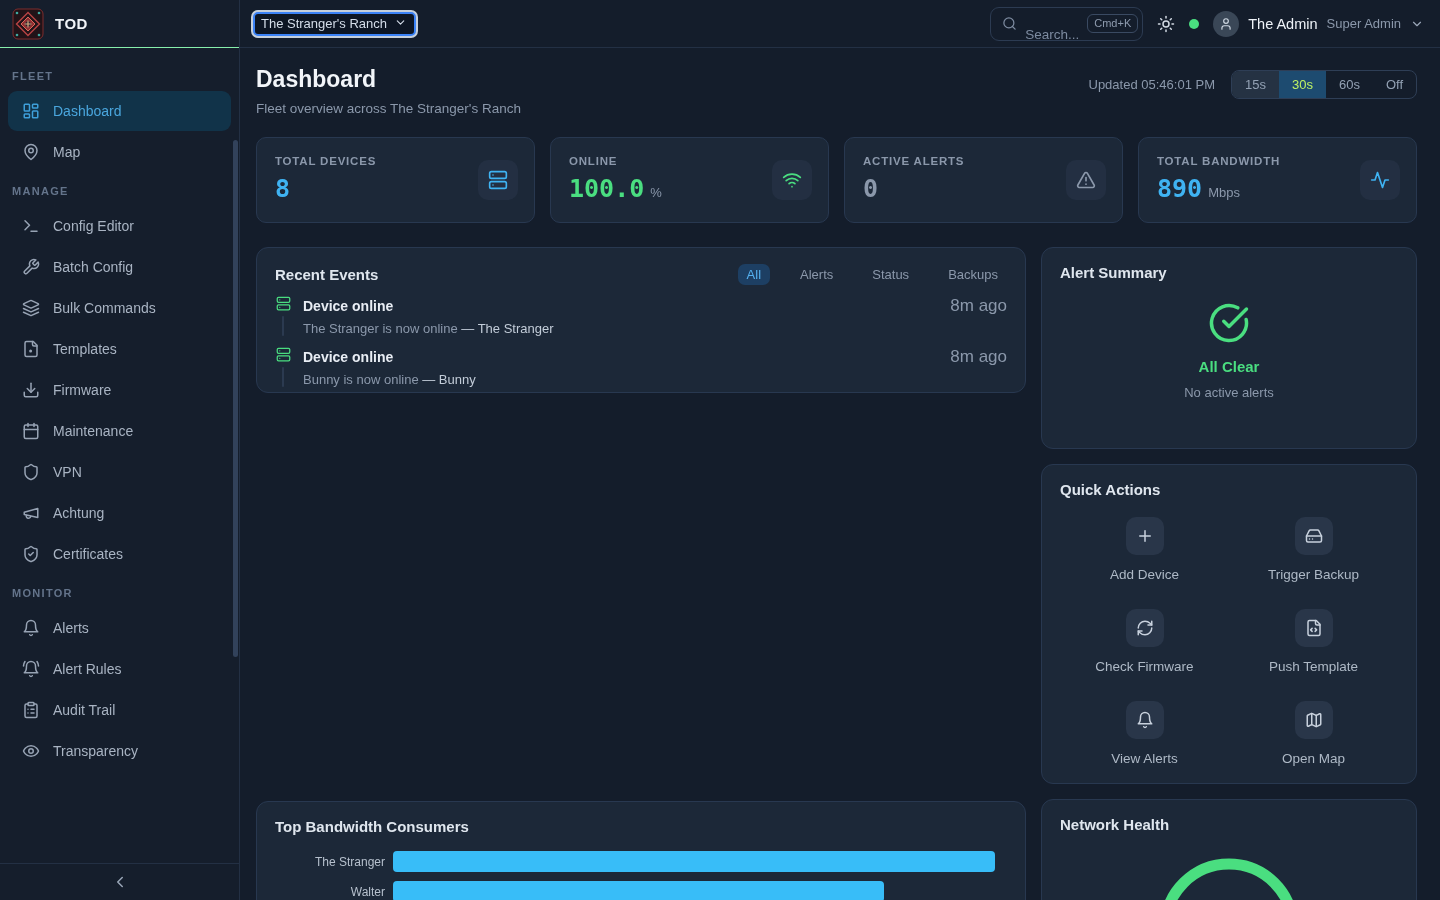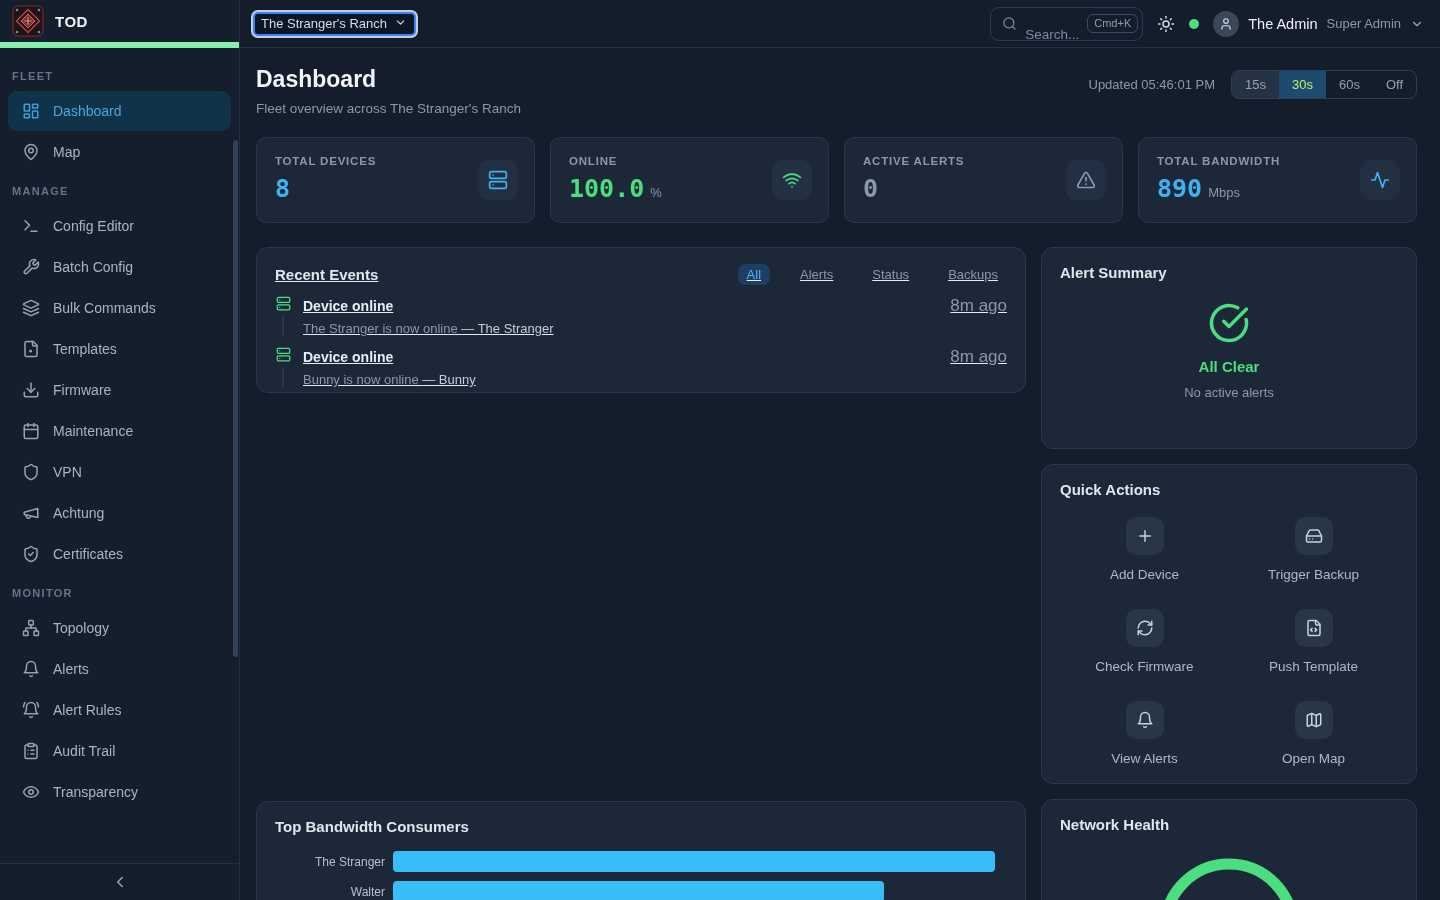--- a/index.html
+++ b/index.html
@@ -8,21 +8,21 @@
     background:#141d2b; color:#e7ecf3;
     font-family:"Liberation Sans", sans-serif;
     display:flex; font-size:14px;
   }
   .icon svg { display:block; }
   
   .sidebar {
     width:240px; min-width:240px; height:100%; background:#151e2c;
     border-right:1px solid #233044; display:flex; flex-direction:column; position:relative;
   }
-  .logo-row { height:48px; display:flex; align-items:center; gap:11px; padding:0 12px; border-bottom:6px solid #86efac; }
+  .logo-row { height:48px; display:flex; align-items:center; gap:11px; padding:0 12px; border-bottom:1px solid #86efac; }
   .logo-text { font-weight:bold; font-size:15px; letter-spacing:.5px; color:#f1f4f8; }
   .nav { flex:1; padding:10px 8px 0 8px; overflow:hidden; }
   .sec-label { color:#64748b; font-size:11px; letter-spacing:1.3px; font-weight:bold; padding:12px 6px 9px 4px; }
   .nav-item {
     display:flex; align-items:center; gap:13px; padding:11px 14px; border-radius:9px;
     color:#a9b4c3; font-size:14px; cursor:pointer; margin-bottom:1px;
   }
   .nav-item .icon { color:#97a3b4; }
   .nav-item.active { background:#113349; color:#4aa6dd; }
   .nav-item.active .icon { color:#3e9fd9; }
@@ -64,21 +64,21 @@
   .stat-card { position:relative; background:#1c2838; border:1px solid #283850; border-radius:10px; height:86px; padding:17px 18px; }
   .stat-label { font-size:11.5px; letter-spacing:.8px; color:#8b98ab; font-weight:bold; }
   .stat-value-row { margin-top:7px; display:flex; align-items:baseline; gap:6px; }
   .stat-value { font-family:"DejaVu Sans Mono", monospace; font-weight:bold; font-size:25px; }
   .stat-unit { font-size:13px; color:#8b98ab; }
   .stat-iconbox { position:absolute; right:16px; top:50%; transform:translateY(-50%); width:40px; height:40px; border-radius:10px; background:#232f42; display:flex; align-items:center; justify-content:center; }
   
   .columns { display:grid; grid-template-columns:1fr 376px; gap:15px; margin-top:24px; }
   .panel { background:#1c2838; border:1px solid #283850; border-radius:12px; padding:16px 18px; }
   .panel h2 { font-size:15px; font-weight:600; color:#dfe6ee; }
-  .events-panel { height:146px; overflow:hidden;text-decoration:underline; }
+  .events-panel { height:146px; overflow:hidden; }
   .panel-head { display:flex; align-items:center; justify-content:space-between; }
   .filters { display:flex; align-items:center; gap:21px; }
   .filter-btn { background:none; border:none; color:#8b98ab; font-size:13px; padding:3px 9px; border-radius:7px; cursor:pointer; font-family:inherit; }
   .filter-btn.active { background:#1d3f63; color:#55b1f0; }
   .event-row { display:flex; gap:12px; margin-top:11px; cursor:pointer; }
   .ev-iconcol { display:flex; flex-direction:column; align-items:center; width:16px; }
   .ev-iconcol .icon { color:#4ade80; }
   .ev-line { width:2px; flex:1; background:#2b3a50; margin-top:5px; border-radius:1px; }
   .ev-body { flex:1; min-width:0; }
   .ev-top { display:flex; justify-content:space-between; align-items:baseline; }
@@ -230,32 +230,20 @@
             <path d="M20 13c0 5-3.5 7.5-7.66 8.95a1 1 0 0 1-.67-.01C7.5 20.5 4 18 4 13V6a1 1 0 0 1 1-1c2 0 4.5-1.2 6.24-2.72a1.17 1.17 0 0 1 1.52 0C14.51 3.81 17 5 19 5a1 1 0 0 1 1 1z"></path>
             <path d="m9 12 2 2 4-4"></path>
           </svg>
         </span>
         <span>Certificates</span>
       </div>
       <div class="sec-label">MONITOR</div>
       <div class="nav-item">
         <span class="icon">
           <svg width="18" height="18" viewBox="0 0 24 24" fill="none" stroke="currentColor" stroke-width="2" stroke-linecap="round" stroke-linejoin="round">
-            <rect x="16" y="16" width="6" height="6" rx="1"></rect>
-            <rect x="2" y="16" width="6" height="6" rx="1"></rect>
-            <rect x="9" y="2" width="6" height="6" rx="1"></rect>
-            <path d="M5 16v-3a1 1 0 0 1 1-1h12a1 1 0 0 1 1 1v3"></path>
-            <path d="M12 12V8"></path>
-          </svg>
-        </span>
-        <span>Topology</span>
-      </div>
-      <div class="nav-item">
-        <span class="icon">
-          <svg width="18" height="18" viewBox="0 0 24 24" fill="none" stroke="currentColor" stroke-width="2" stroke-linecap="round" stroke-linejoin="round">
             <path d="M6 8a6 6 0 0 1 12 0c0 7 3 9 3 9H3s3-2 3-9"></path>
             <path d="M10.3 21a1.94 1.94 0 0 0 3.4 0"></path>
           </svg>
         </span>
         <span>Alerts</span>
       </div>
       <div class="nav-item">
         <span class="icon">
           <svg width="18" height="18" viewBox="0 0 24 24" fill="none" stroke="currentColor" stroke-width="2" stroke-linecap="round" stroke-linejoin="round">
             <path d="M6 8a6 6 0 0 1 12 0c0 7 3 9 3 9H3s3-2 3-9"></path>

